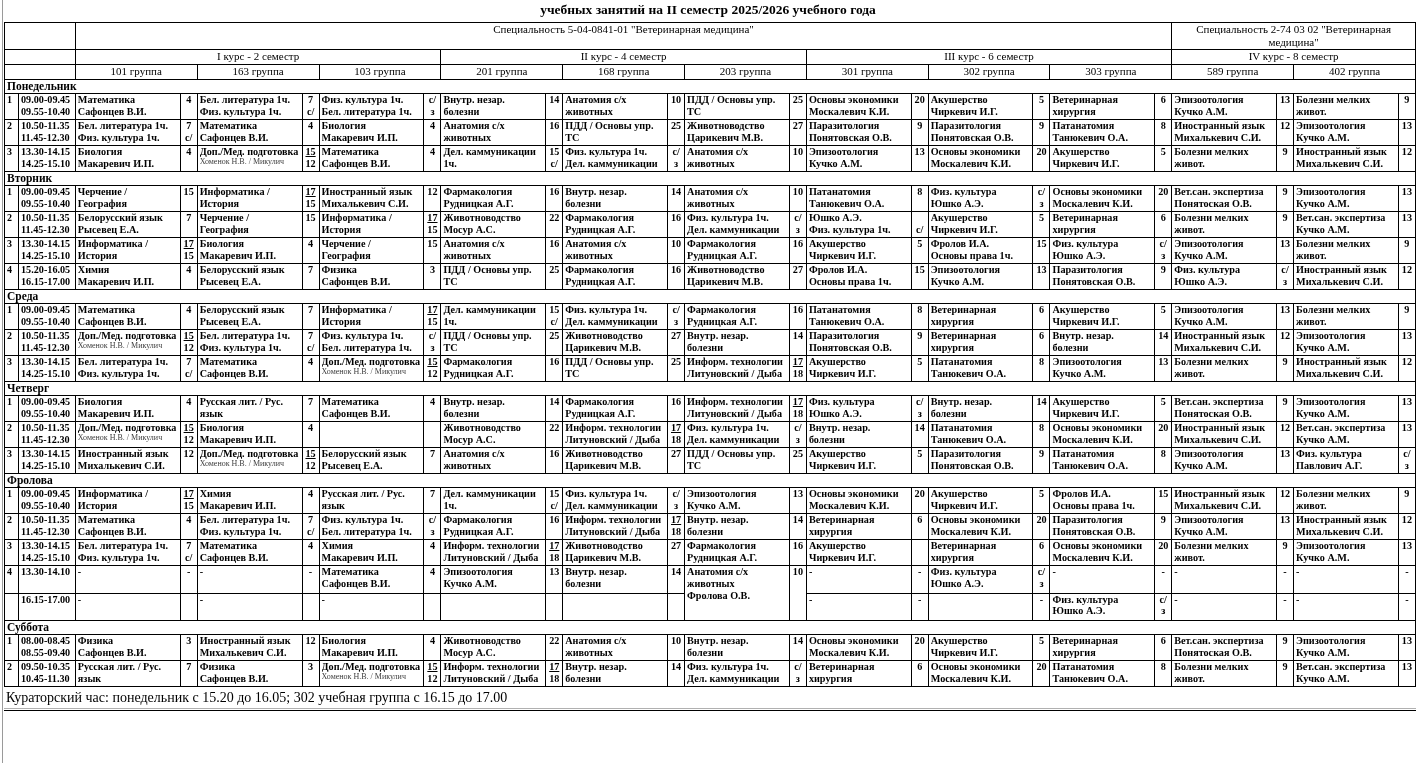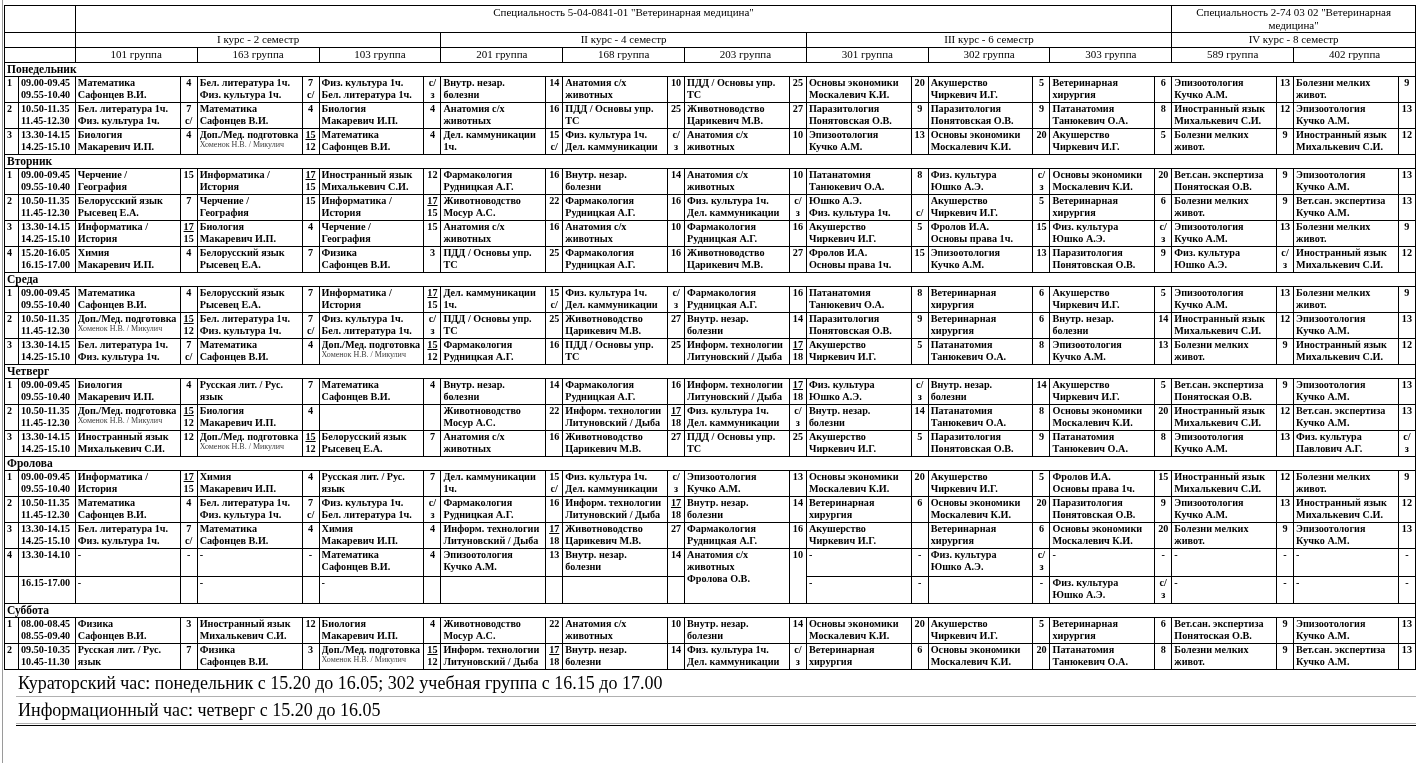--- a/index.html
+++ b/index.html
@@ -17,31 +17,32 @@
   td.spec{font-size:11px;text-align:center;line-height:1.2;height:26px;vertical-align:middle;}
   td.course,td.group{font-size:11px;text-align:center;height:14px;line-height:13px;padding:0 1px;}
   .daybox{height:13px;line-height:13px;font-weight:bold;font-size:11.5px;overflow:hidden;}
   .box{overflow:hidden;line-height:1.15;}
   td.num{padding:0 1px;font-size:10px;font-weight:bold;}
   td.time{padding:0 1px;font-size:10.2px;font-weight:bold;}
   td.subject{font-size:10.2px;font-weight:bold;}
   td.room{font-size:10.2px;font-weight:bold;text-align:center;padding:0;}
   .t{white-space:pre-line;}
   .sub{display:block;font-size:8px;font-weight:normal;color:#3d3d3d;white-space:nowrap;line-height:1.1;}
-  .footer{margin-left:16px;font-size:18px;}
+  .footer{margin-left:4px;font-size:14px;}
   .fline{padding:3px 0 2px 2px;border-bottom:1px solid #b0b0b0;}
   .bottomstrip{border-top:1px solid #000;height:6px;margin-top:1px;}
 </style>
 </head>
 <body>
 
 <div class="sheet">
   <div class="leftline"></div>
 
   <div class="title">
+    <span class="l2">учебных занятий  на II семестр 2025/2026 учебного года</span>
   </div>
 
   <table class="sched">
     <colgroup id="cols">
         <col style="width: 14px;">
         <col style="width: 57px;">
         <col style="width: 105px;">
         <col style="width: 17px;">
         <col style="width: 105px;">
         <col style="width: 17px;">
@@ -1799,16 +1800,15 @@
           </td>
           <td class="room">
             <div class="box" style="height: 25px;">13</div>
           </td>
         </tr>
       </tbody>
   </table>
 
   <div class="footer">
     <div class="fline">Кураторский час: понедельник с 15.20 до 16.05; 302 учебная группа с 16.15 до 17.00</div>
-    <div class="fline">Информационный час: четверг с 15.20 до 16.05</div>
     <div class="bottomstrip"></div>
   </div>
 </div>
 
 </body></html>

